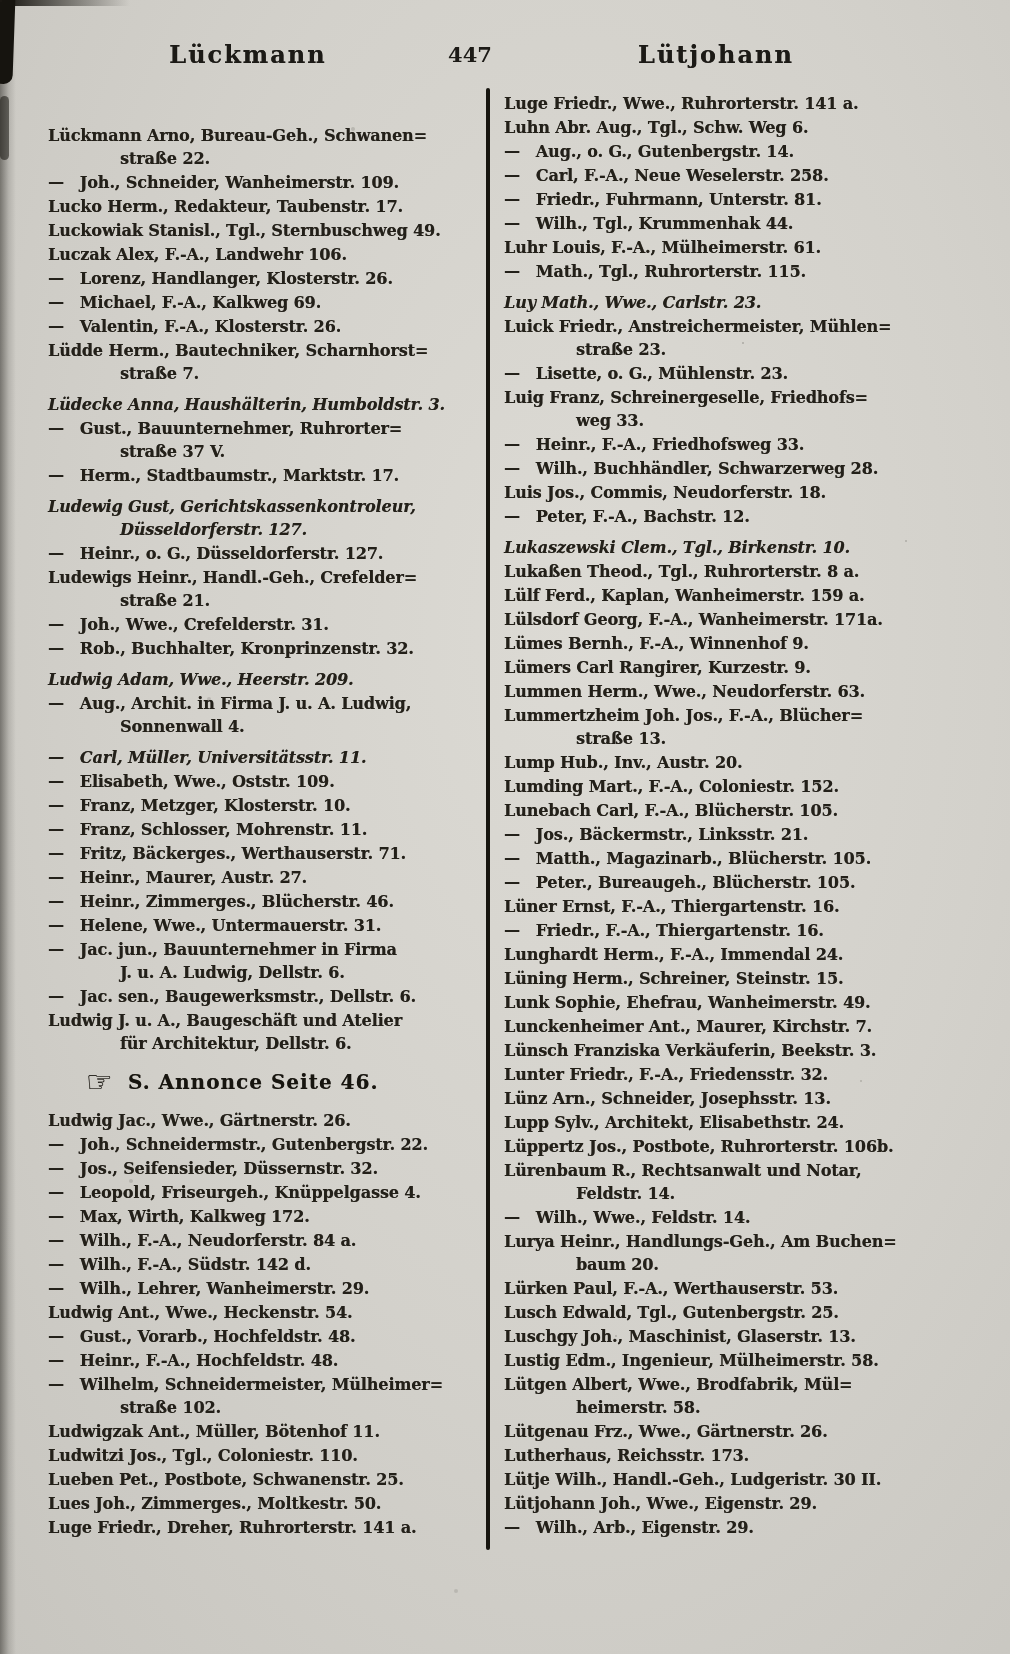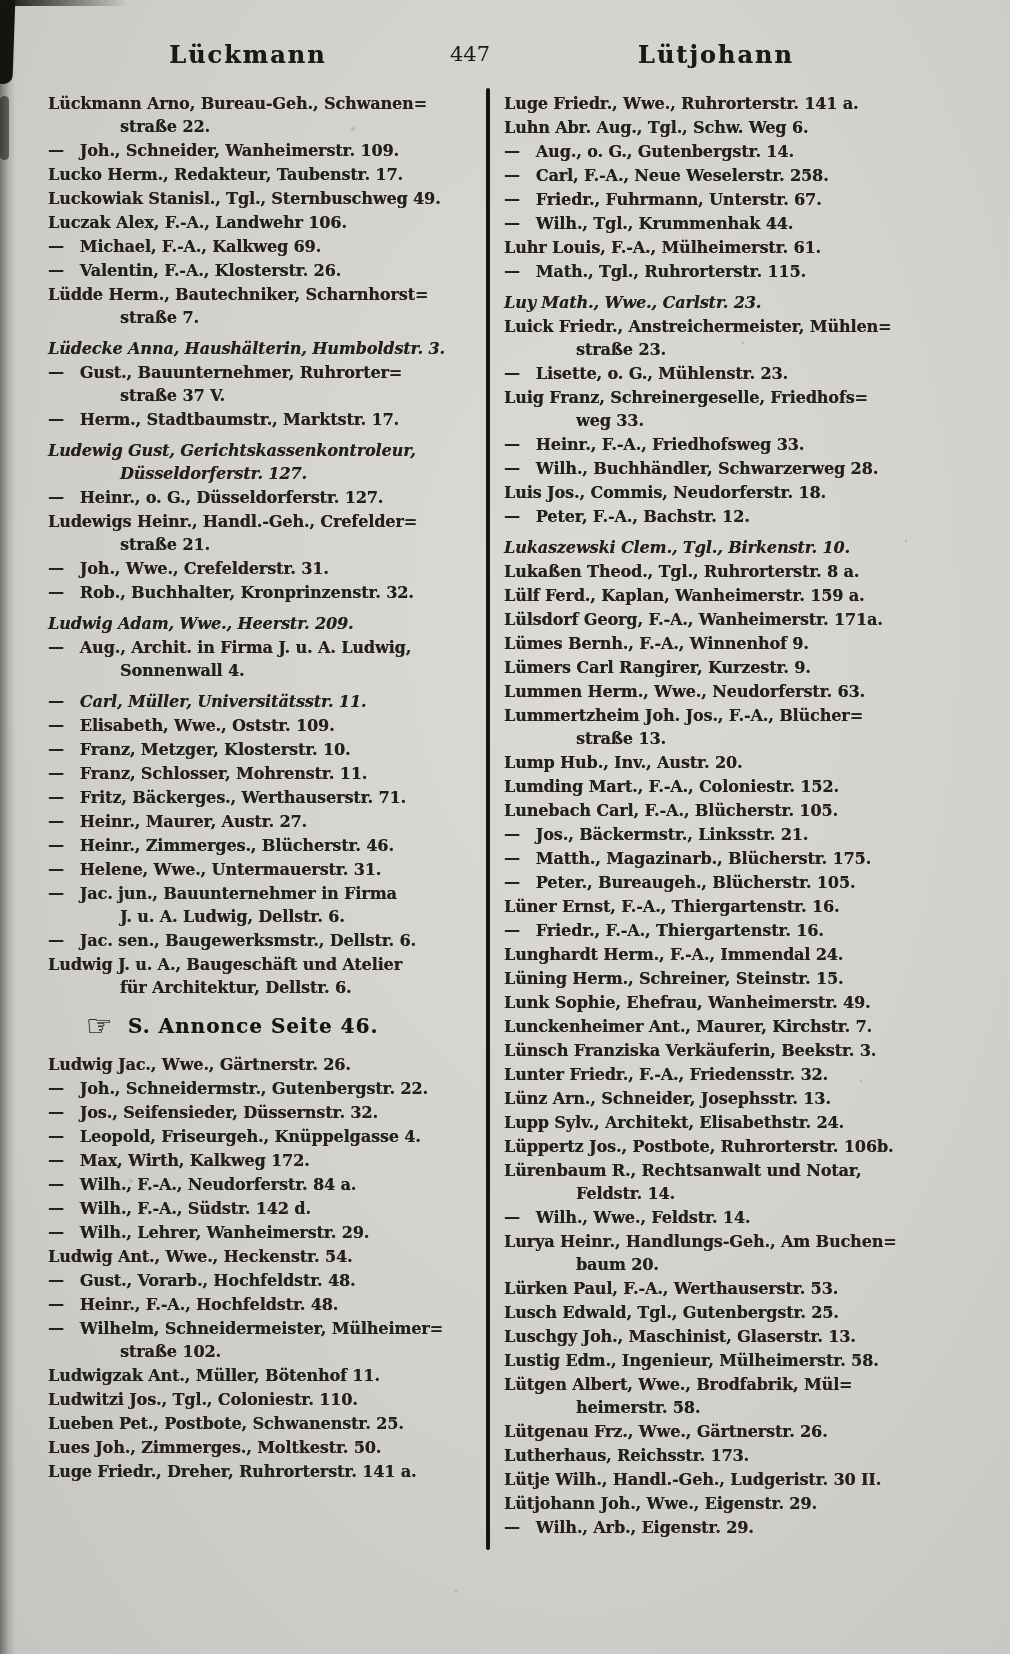--- a/index.html
+++ b/index.html
@@ -50,28 +50,28 @@
   .header-left, .header-right {
     position:absolute; top:40px;
     font-size:24px; font-weight:bold; letter-spacing:2px;
     text-align:center; color:#1c1a16;
     text-shadow:0 0 .5px rgba(28,26,22,.8);
   }
   .header-left  { left:48px;  width:400px; }
   .header-right { left:516px; width:400px; }
   .page-number {
     position:absolute; top:42px; left:420px; width:100px;
-    font-size:21px; text-align:center; color:#1c1a16; font-weight:normal;
+    font-size:21px; text-align:center; color:#1c1a16; font-weight:bold;
   }
 
   
   .col { position:absolute; top:92px; font-size:16px; font-weight:bold;
          line-height:23px; letter-spacing:-0.1px;
          text-shadow:0.2px 0.2px 0.3px rgba(38,33,27,.65); }
-  .col-left  { left:48px;  width:426px; }
+  .col-left  { left:48px;  width:426px;margin-top:32px; }
   .col-right { left:504px; width:452px; }
 
   .divider {
     position:absolute; left:486px; top:88px; width:4px; height:1462px;
     background:#17150f; border-radius:2px;
   }
 
   .entry {
     margin:0 0 1px 0;
     padding-left:72px; text-indent:-72px;
@@ -104,20 +104,21 @@
   <div class="header-right">Lütjohann</div>
 
   <div class="divider"></div>
 
   <div class="col col-left">
       <p class="entry">Lückmann Arno, Bureau-Geh., Schwanen=<br>straße 22.</p>
       <p class="entry">— Joh., Schneider, Wanheimerstr. 109.</p>
       <p class="entry">Lucko Herm., Redakteur, Taubenstr. 17.</p>
       <p class="entry">Luckowiak Stanisl., Tgl., Sternbuschweg 49.</p>
       <p class="entry">Luczak Alex, F.-A., Landwehr 106.</p>
+      <p class="entry">— Lorenz, Handlanger, Klosterstr. 26.</p>
       <p class="entry">— Michael, F.-A., Kalkweg 69.</p>
       <p class="entry">— Valentin, F.-A., Klosterstr. 26.</p>
       <p class="entry">Lüdde Herm., Bautechniker, Scharnhorst=<br>straße 7.</p>
       <p class="entry gap">Lüdecke Anna, Haushälterin, Humboldstr. 3.</p>
       <p class="entry">— Gust., Bauunternehmer, Ruhrorter=<br>straße 37 V.</p>
       <p class="entry">— Herm., Stadtbaumstr., Marktstr. 17.</p>
       <p class="entry gap">Ludewig Gust, Gerichtskassenkontroleur,<br>Düsseldorferstr. 127.</p>
       <p class="entry">— Heinr., o. G., Düsseldorferstr. 127.</p>
       <p class="entry">Ludewigs Heinr., Handl.-Geh., Crefelder=<br>straße 21.</p>
       <p class="entry">— Joh., Wwe., Crefelderstr. 31.</p>
@@ -155,21 +156,21 @@
       <p class="entry">Ludwitzi Jos., Tgl., Coloniestr. 110.</p>
       <p class="entry">Lueben Pet., Postbote, Schwanenstr. 25.</p>
       <p class="entry">Lues Joh., Zimmerges., Moltkestr. 50.</p>
       <p class="entry">Luge Friedr., Dreher, Ruhrorterstr. 141 a.</p>
     </div>
   <div class="col col-right">
       <p class="entry">Luge Friedr., Wwe., Ruhrorterstr. 141 a.</p>
       <p class="entry">Luhn Abr. Aug., Tgl., Schw. Weg 6.</p>
       <p class="entry">— Aug., o. G., Gutenbergstr. 14.</p>
       <p class="entry">— Carl, F.-A., Neue Weselerstr. 258.</p>
-      <p class="entry">— Friedr., Fuhrmann, Unterstr. 67.</p>
+      <p class="entry">— Friedr., Fuhrmann, Unterstr. 81.</p>
       <p class="entry">— Wilh., Tgl., Krummenhak 44.</p>
       <p class="entry">Luhr Louis, F.-A., Mülheimerstr. 61.</p>
       <p class="entry">— Math., Tgl., Ruhrorterstr. 115.</p>
       <p class="entry gap">Luy Math., Wwe., Carlstr. 23.</p>
       <p class="entry">Luick Friedr., Anstreichermeister, Mühlen=<br>straße 23.</p>
       <p class="entry">— Lisette, o. G., Mühlenstr. 23.</p>
       <p class="entry">Luig Franz, Schreinergeselle, Friedhofs=<br>weg 33.</p>
       <p class="entry">— Heinr., F.-A., Friedhofsweg 33.</p>
       <p class="entry">— Wilh., Buchhändler, Schwarzerweg 28.</p>
       <p class="entry">Luis Jos., Commis, Neudorferstr. 18.</p>
@@ -179,21 +180,21 @@
       <p class="entry">Lülf Ferd., Kaplan, Wanheimerstr. 159 a.</p>
       <p class="entry">Lülsdorf Georg, F.-A., Wanheimerstr. 171a.</p>
       <p class="entry">Lümes Bernh., F.-A., Winnenhof 9.</p>
       <p class="entry">Lümers Carl Rangirer, Kurzestr. 9.</p>
       <p class="entry">Lummen Herm., Wwe., Neudorferstr. 63.</p>
       <p class="entry">Lummertzheim Joh. Jos., F.-A., Blücher=<br>straße 13.</p>
       <p class="entry">Lump Hub., Inv., Austr. 20.</p>
       <p class="entry">Lumding Mart., F.-A., Coloniestr. 152.</p>
       <p class="entry">Lunebach Carl, F.-A., Blücherstr. 105.</p>
       <p class="entry">— Jos., Bäckermstr., Linksstr. 21.</p>
-      <p class="entry">— Matth., Magazinarb., Blücherstr. 175.</p>
+      <p class="entry">— Matth., Magazinarb., Blücherstr. 105.</p>
       <p class="entry">— Peter., Bureaugeh., Blücherstr. 105.</p>
       <p class="entry">Lüner Ernst, F.-A., Thiergartenstr. 16.</p>
       <p class="entry">— Friedr., F.-A., Thiergartenstr. 16.</p>
       <p class="entry">Lunghardt Herm., F.-A., Immendal 24.</p>
       <p class="entry">Lüning Herm., Schreiner, Steinstr. 15.</p>
       <p class="entry">Lunk Sophie, Ehefrau, Wanheimerstr. 49.</p>
       <p class="entry">Lunckenheimer Ant., Maurer, Kirchstr. 7.</p>
       <p class="entry">Lünsch Franziska Verkäuferin, Beekstr. 3.</p>
       <p class="entry">Lunter Friedr., F.-A., Friedensstr. 32.</p>
       <p class="entry">Lünz Arn., Schneider, Josephsstr. 13.</p>

